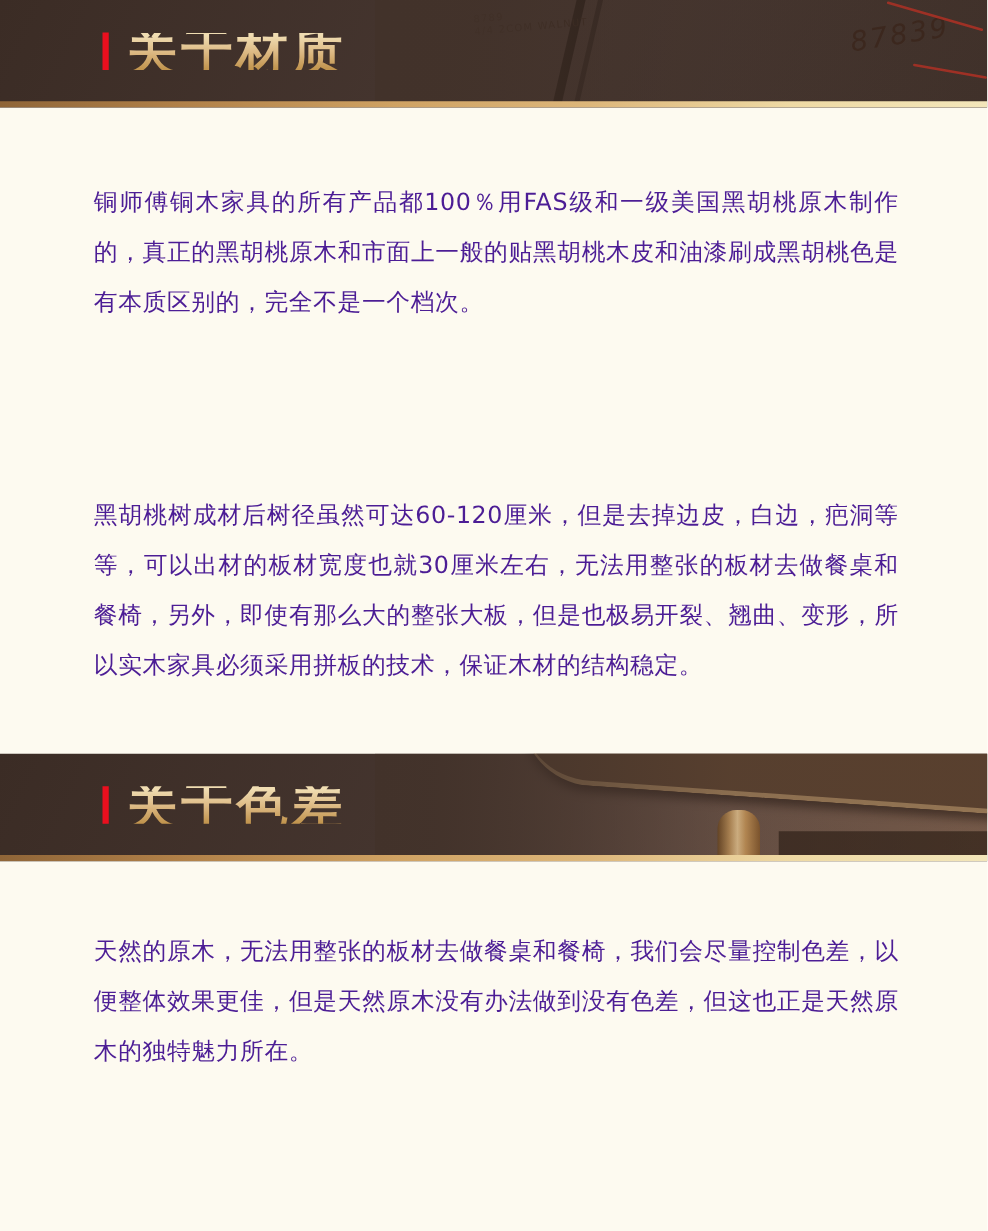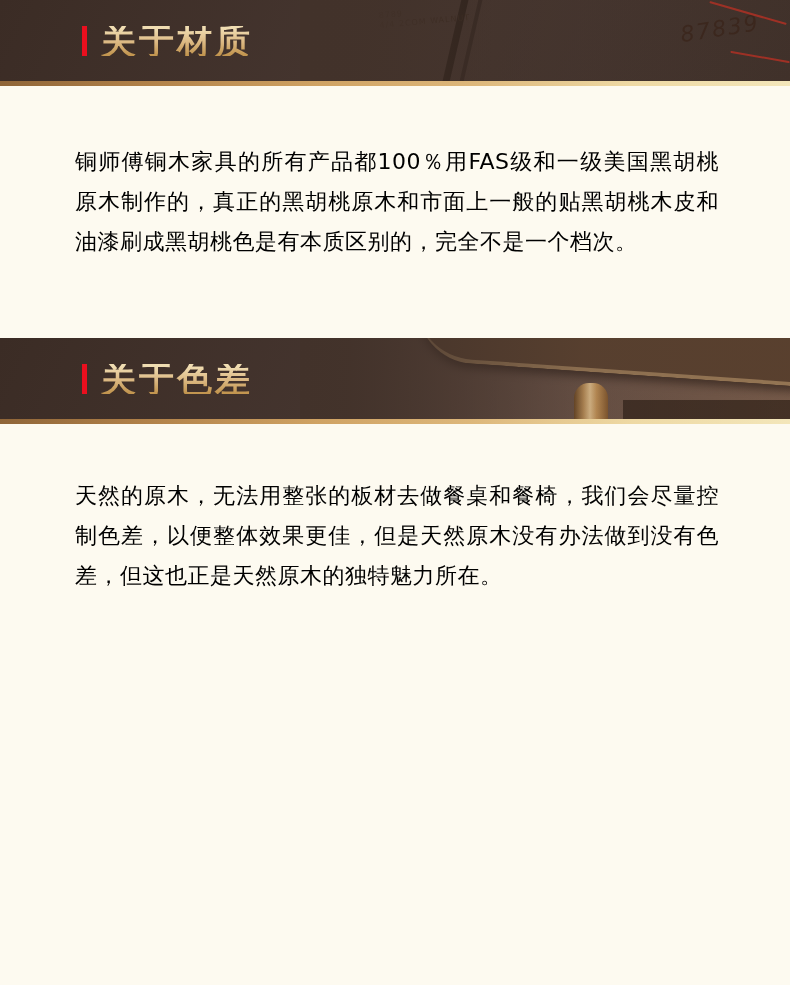--- a/index.html
+++ b/index.html
@@ -46,21 +46,21 @@
     position:absolute; left:82px; top:26px;
     display:flex; align-items:center;
     z-index:5;
   }
   .red-bar {
     width:5px; height:30px;
     background:#ea0f1e;
     margin-right:14px;
   }
   .sec-title {
-    font-size:35px; font-weight:bold;
+    font-size:41px; font-weight:bold;
     letter-spacing:3px;
     line-height:30px;
     color:#dcb780;
     text-shadow:0 1px 1px rgba(0,0,0,.35);
   }
   @supports ((-webkit-background-clip:text) or (background-clip:text)) {
     .sec-title {
       background:linear-gradient(180deg,#f0ddb2 8%,#ddba85 52%,#c2954f 96%);
       -webkit-background-clip:text; background-clip:text;
       color:transparent;
@@ -162,24 +162,24 @@
     position:absolute; right:0; bottom:-4px;
     width:34%; height:28%;
     background:#170d05; opacity:.55;
   }
 
   
   .sec-body { background:#fdfaf0; }
   .sec-body p {
     width:644px;
     margin-left:75px;
-    font-size:22px;
+    font-size:19px;
     line-height:40px;
     letter-spacing:.5px;
-    color:#000000;
+    color:#4c1d95;
     text-align:justify;
     text-justify:inter-ideograph;
   }
   .body-1 { height:252px; padding-top:56px; }
   .body-2 { height:265px; padding-top:54px; }
   .body-3 { height:210px; padding-top:52px; }
 </style>
 </head>
 <body>
 
@@ -200,20 +200,23 @@
     <div class="title-row">
       <div class="red-bar"></div>
       <div class="sec-title">关于材质</div>
     </div>
     <div class="gold-line"></div>
   </div>
   <div class="sec-body body-1">
     <p>铜师傅铜木家具的所有产品都100％用FAS级和一级美国黑胡桃原木制作的，真正的黑胡桃原木和市面上一般的贴黑胡桃木皮和油漆刷成黑胡桃色是有本质区别的，完全不是一个档次。</p>
   </div>
 
+  <div class="sec-body body-2">
+    <p>黑胡桃树成材后树径虽然可达60-120厘米，但是去掉边皮，白边，疤洞等等，可以出材的板材宽度也就30厘米左右，无法用整张的板材去做餐桌和餐椅，另外，即使有那么大的整张大板，但是也极易开裂、翘曲、变形，所以实木家具必须采用拼板的技术，保证木材的结构稳定。</p>
+  </div>
 
   <div class="sec-header">
     <div class="sec-photo">
       <div class="art-leg">
         <div class="top"></div>
         <div class="brass"></div>
         <div class="shadow-under"></div>
       </div>
     </div>
     <div class="title-row">

